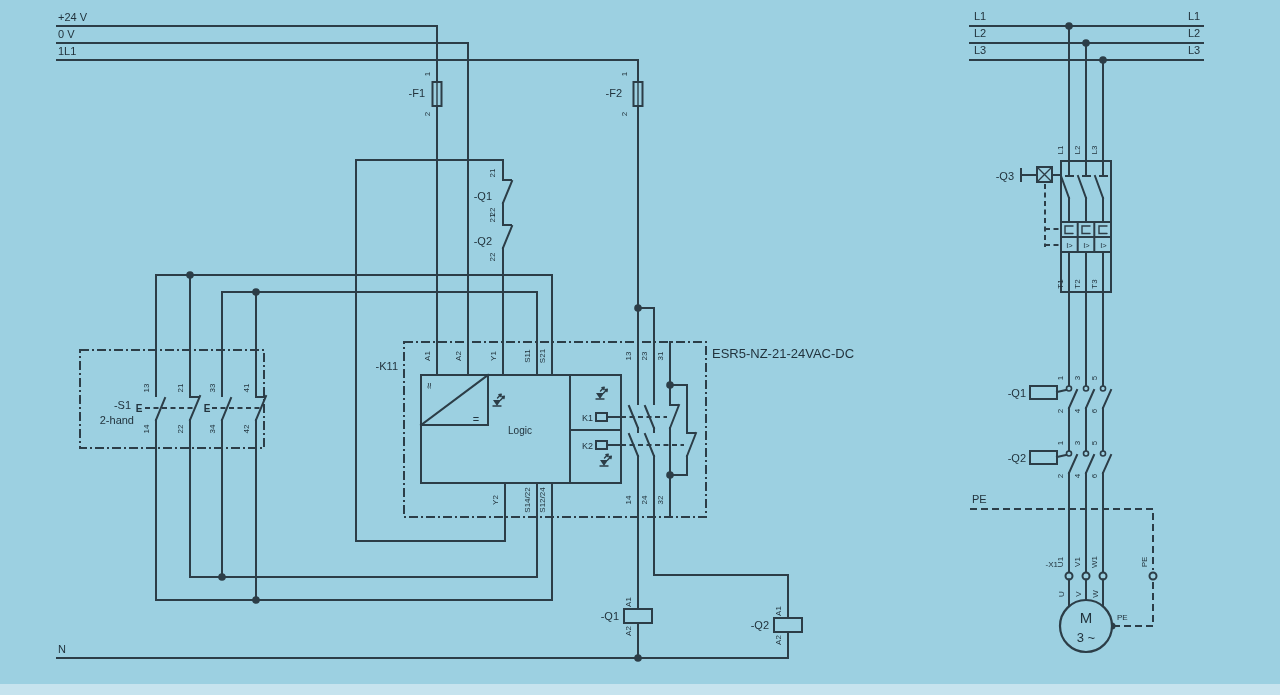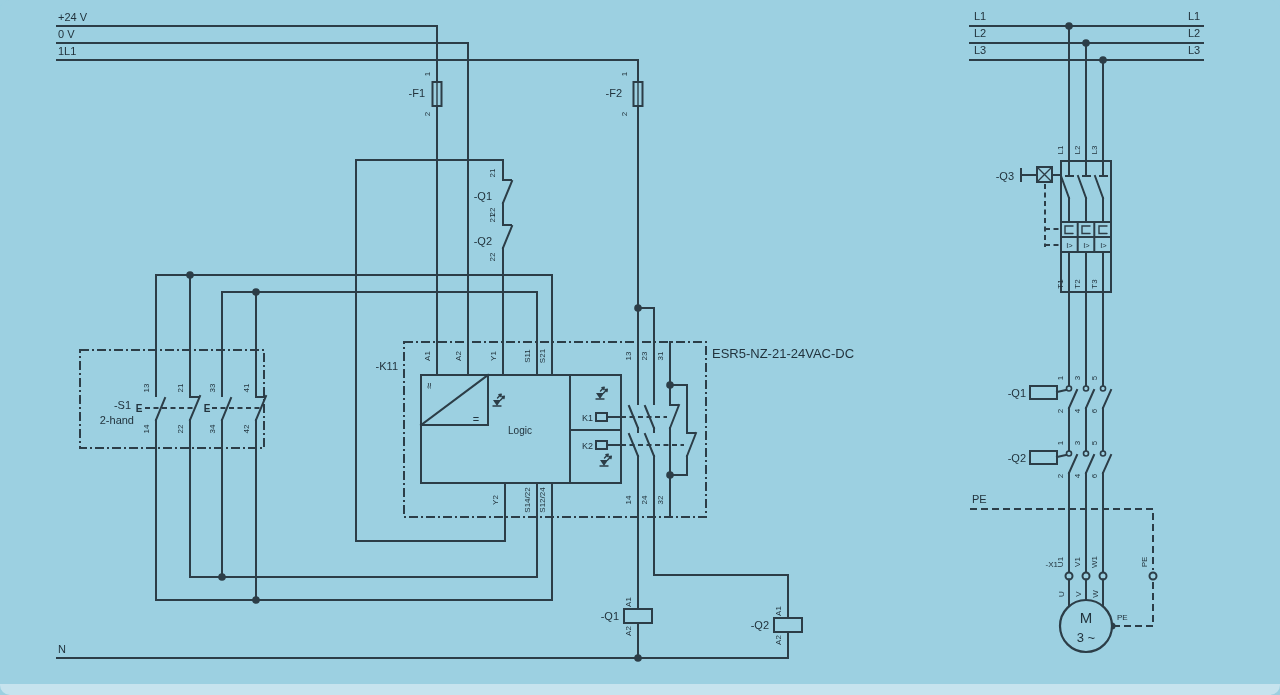--- a/index.html
+++ b/index.html
@@ -1,17 +1,17 @@
 <!DOCTYPE html>
 <html><head>
 <meta charset="utf-8">
 <style>
   html,body{margin:0;padding:0;background:#9cd0e1;}
   #stage{position:relative;width:1280px;height:695px;background:#9cd0e1;overflow:hidden;
-         font-family:"Liberation Sans",sans-serif;border-radius:10px;}
+         font-family:"Liberation Sans",sans-serif;}
   svg{display:block}
   .w{stroke:#2c3d47;stroke-width:2;fill:none;stroke-linecap:square}
   .w1{stroke:#2c3d47;stroke-width:1.4;fill:none;stroke-linecap:round}
   .dashdot{stroke:#2c3d47;stroke-width:2;fill:none;stroke-dasharray:9 3 2 3}
   .mech{stroke:#2c3d47;stroke-width:2;fill:none;stroke-dasharray:5 3.5}
   .pe{stroke:#2c3d47;stroke-width:2;fill:none;stroke-dasharray:7 4}
   .dot{fill:#2c3d47;stroke:none}
   .term{fill:#9cd0e1;stroke:#2c3d47;stroke-width:2}
   .cc{fill:#9cd0e1;stroke:#2c3d47;stroke-width:1.6}
   .box{fill:none;stroke:#2c3d47;stroke-width:2}

